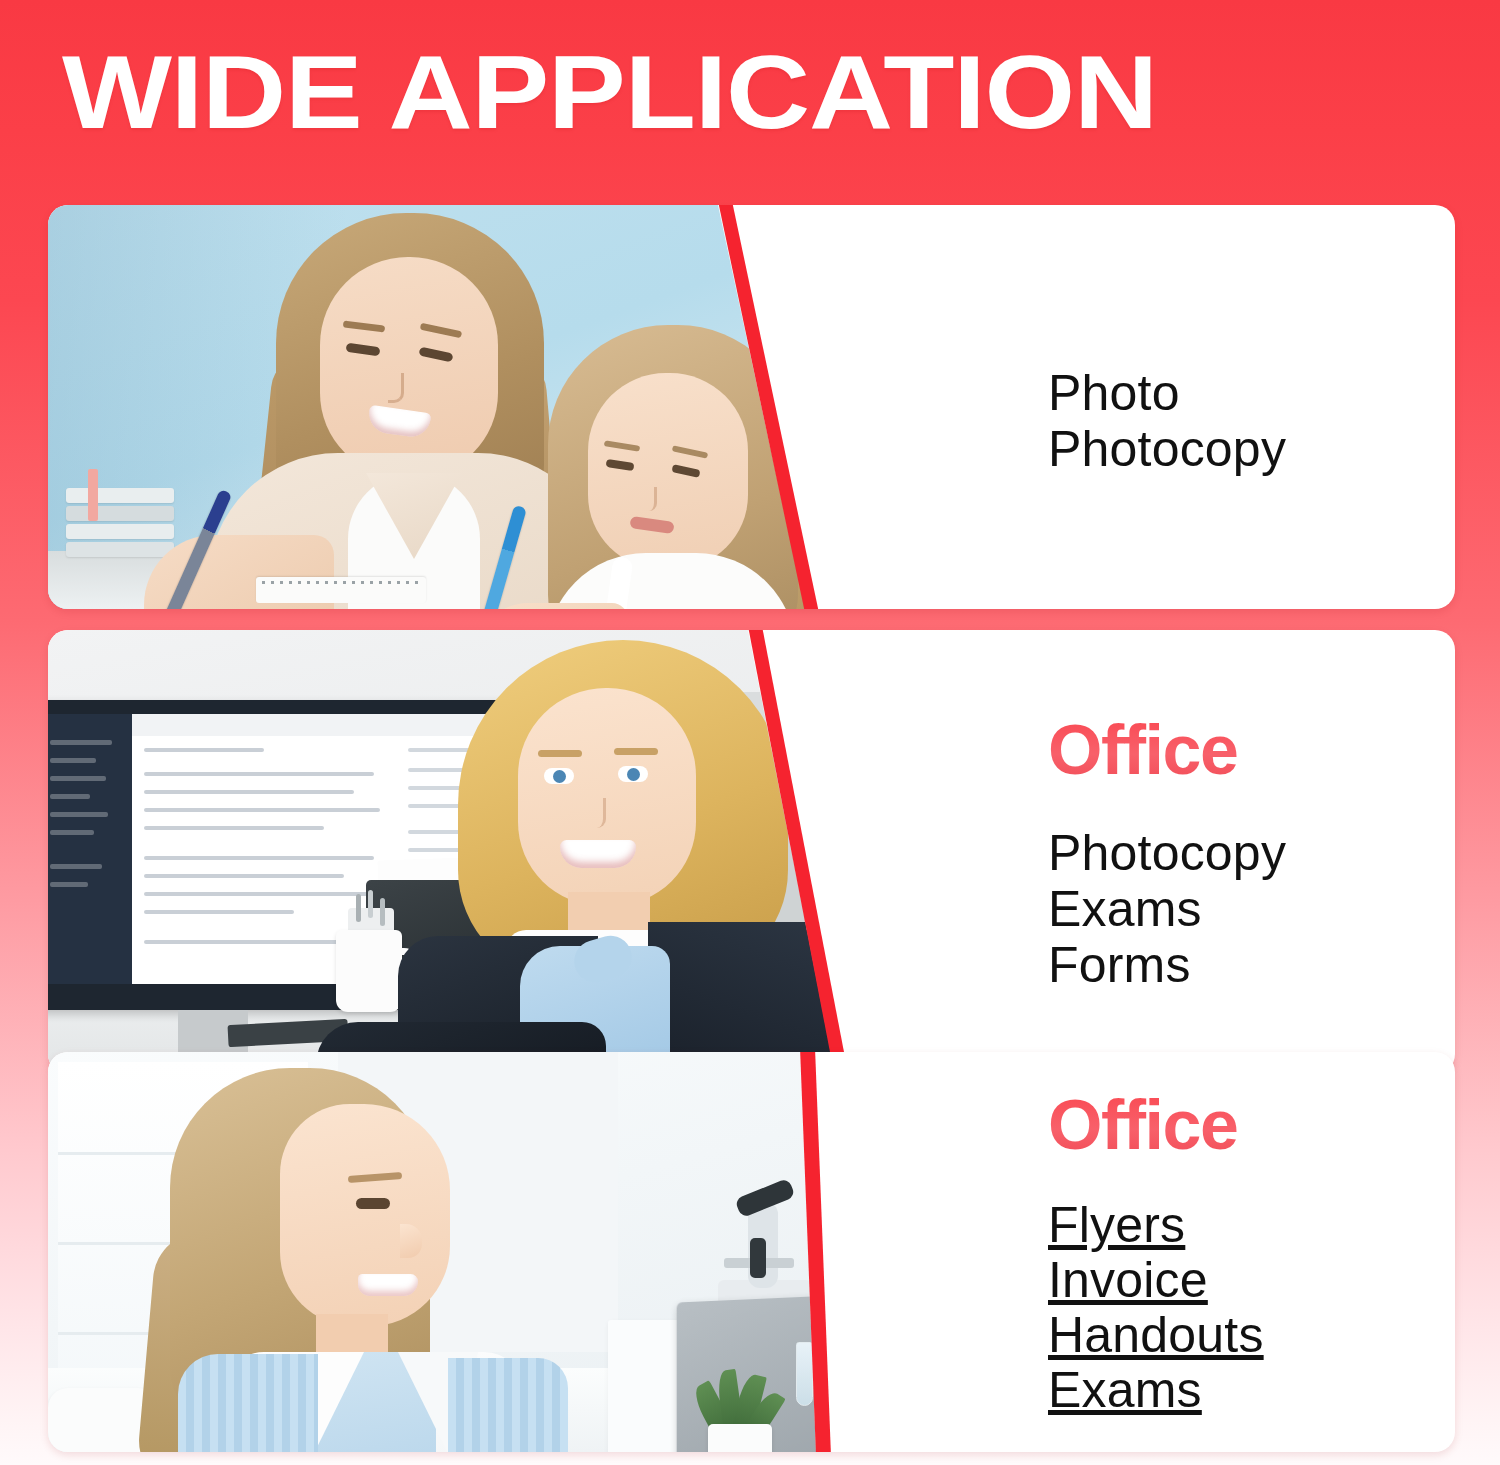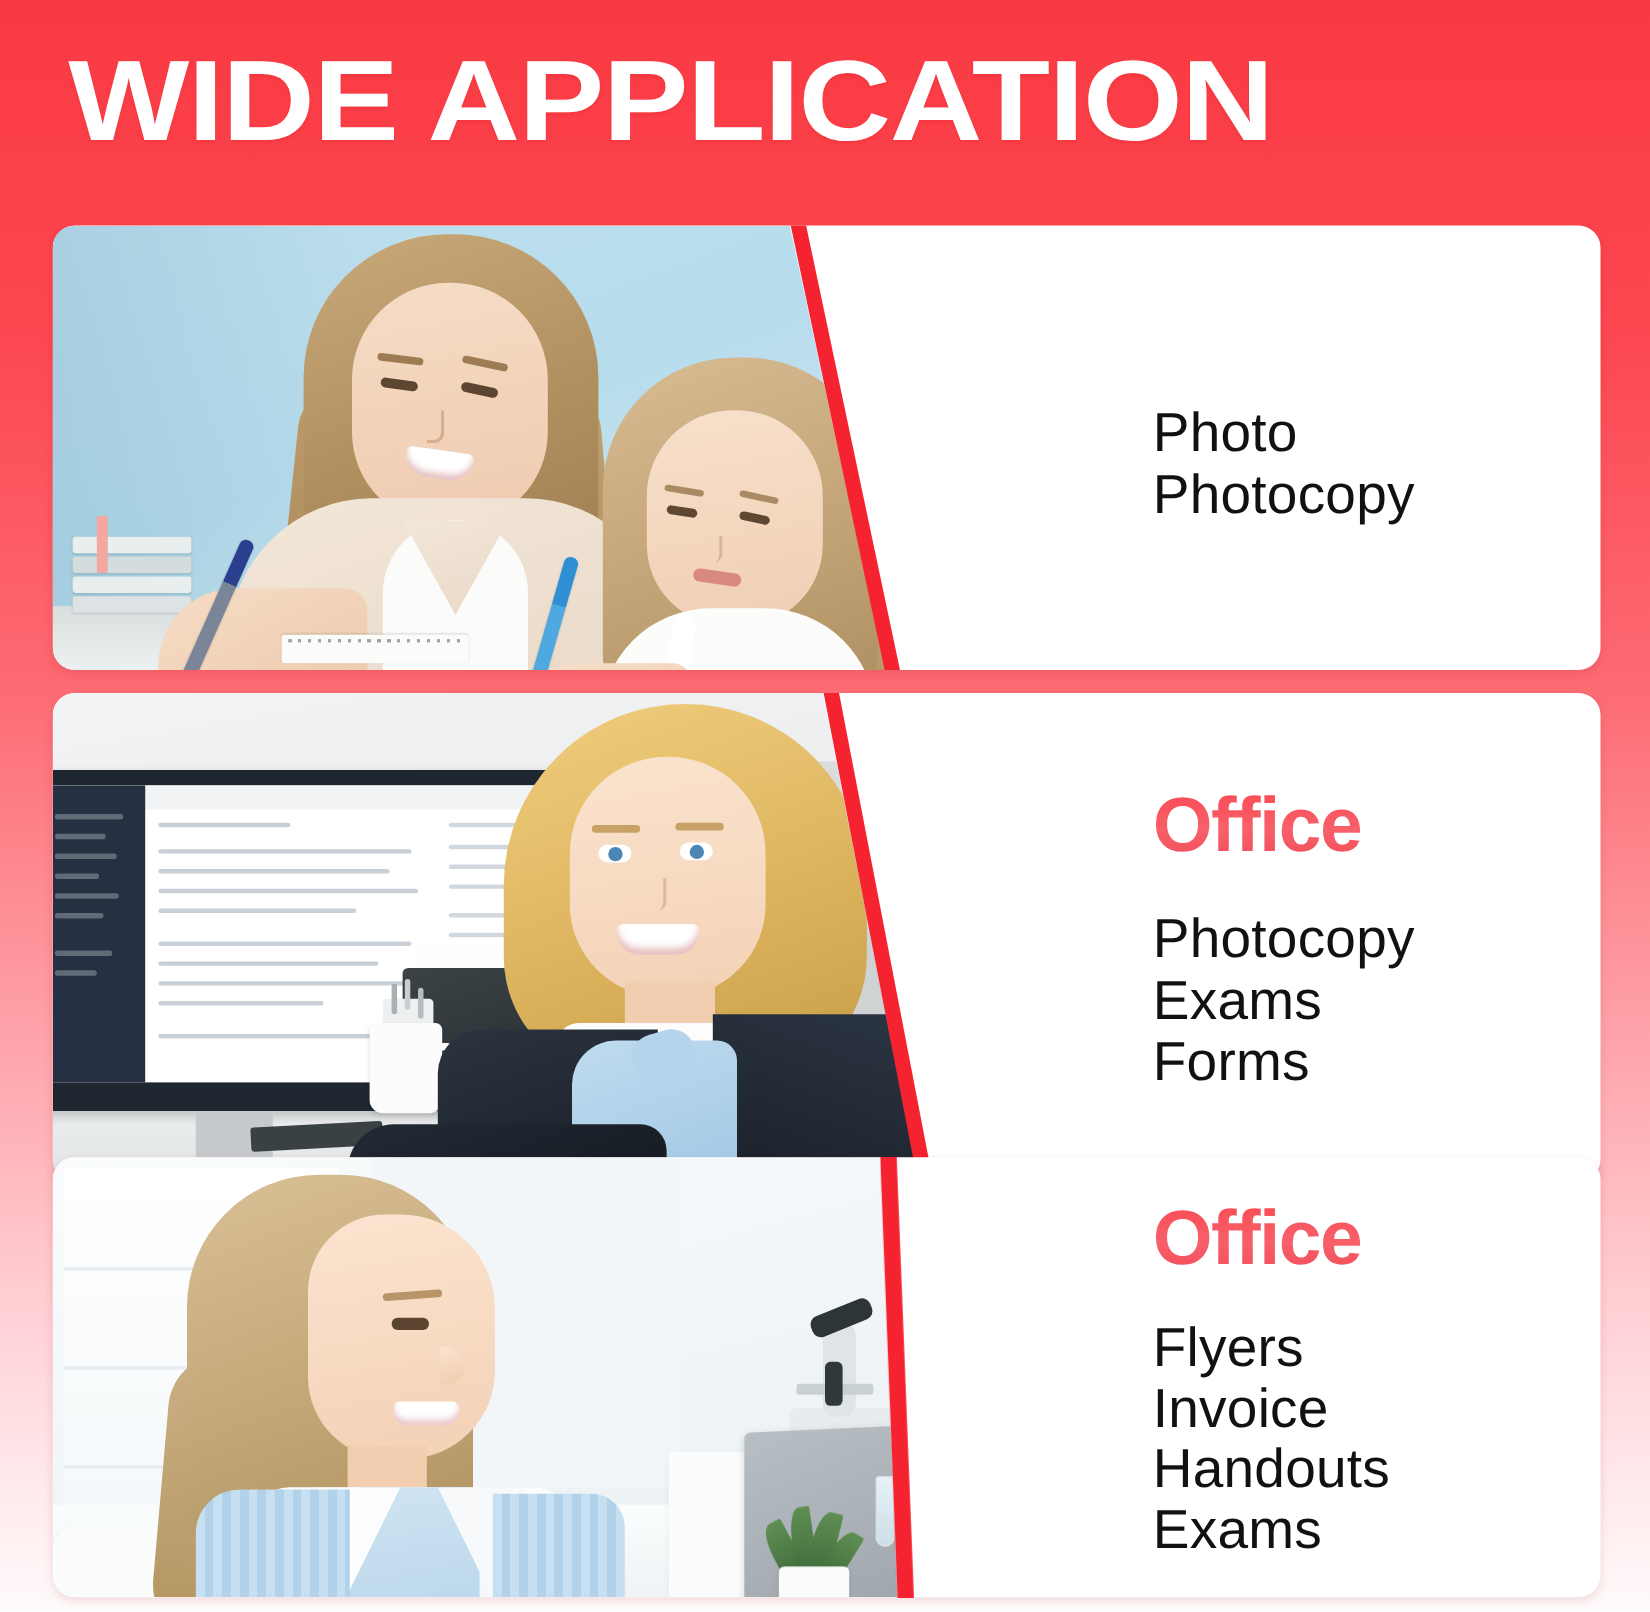--- a/index.html
+++ b/index.html
@@ -107,21 +107,21 @@
   .cat-item {
     font-family:"Liberation Sans", sans-serif;
     font-weight:300;
     font-size:50px;
     line-height:56px;
     letter-spacing:0.2px;
     color:#111111;
     white-space:nowrap;
   }
   #card-other .cat-heading { font-size:70px; margin-bottom:6px; }
-  #card-other .cat-item { line-height:55px; }
+  #card-other .cat-item { line-height:55px;text-decoration:underline; }
 
   
   .ph1 { position:absolute; inset:0; background:linear-gradient(160deg,#BFE0EE 0%, #B6DCEC 45%, #C9E4F0 70%, #E4EDF1 100%); }
   .ph1 .wall-shadow { position:absolute; left:0; top:0; width:300px; height:100%; background:linear-gradient(90deg,rgba(120,170,195,.30),rgba(120,170,195,0)); }
   .ph1 .desk { position:absolute; left:0; right:0; bottom:0; height:58px; background:linear-gradient(180deg,#D8DDDE,#EDF1F2); }
   .ph1 .books { position:absolute; left:18px; bottom:52px; width:108px; height:86px; }
   .ph1 .books i { position:absolute; left:0; width:108px; height:15px; border-radius:3px; background:#E4E9EA; box-shadow:0 1px 2px rgba(0,0,0,.10); }
   .ph1 .books i:nth-child(1){ bottom:0; background:#DDE3E5;}
   .ph1 .books i:nth-child(2){ bottom:18px; background:#E8EDEE;}
   .ph1 .books i:nth-child(3){ bottom:36px; background:#D5DCDE;}

